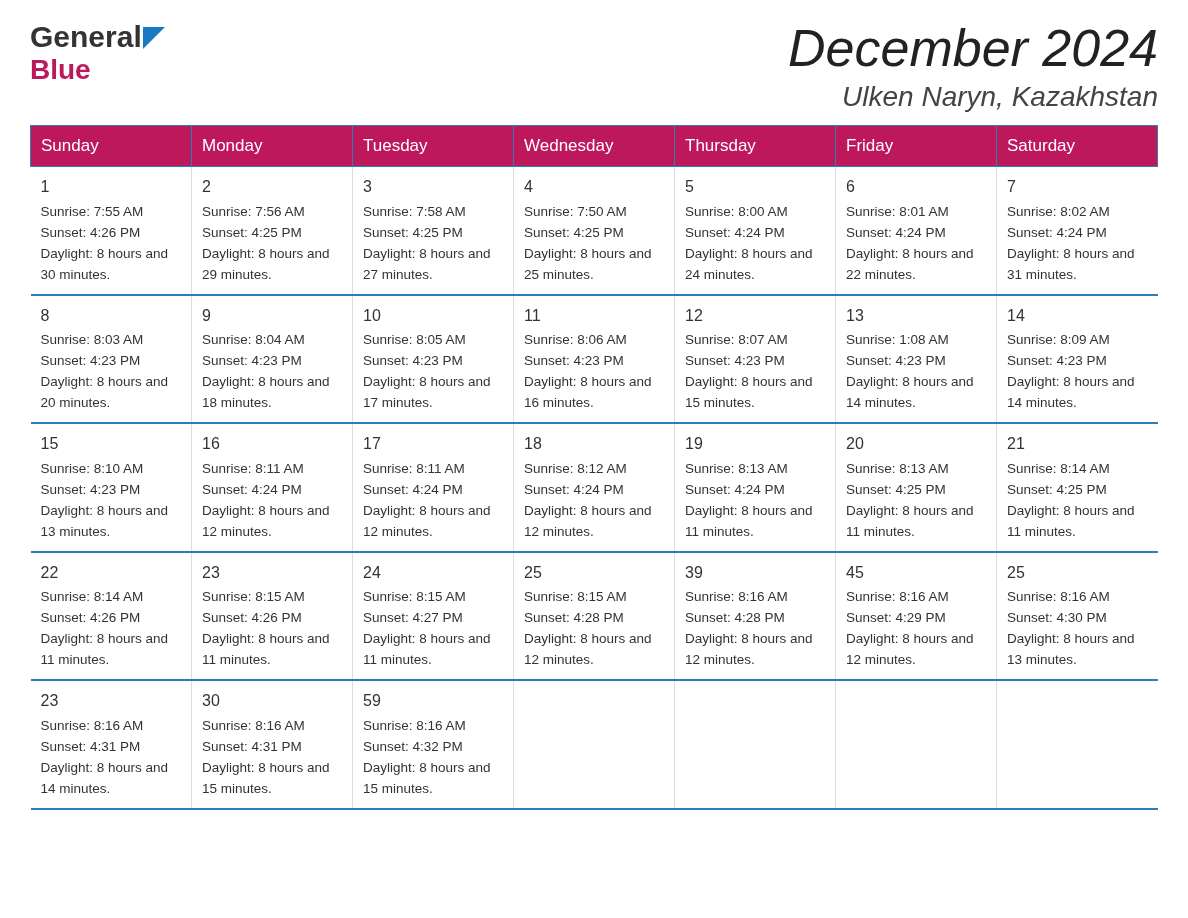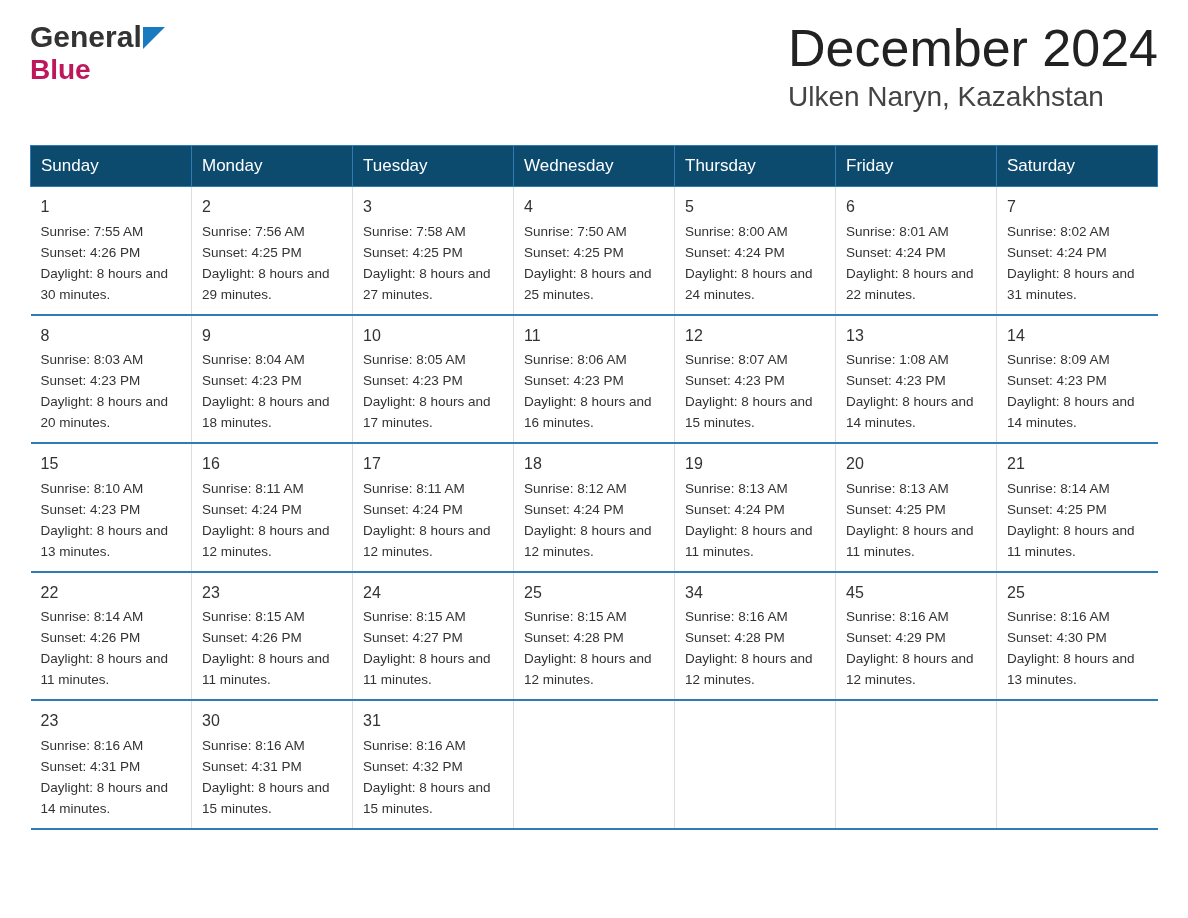--- a/index.html
+++ b/index.html
@@ -7,52 +7,54 @@
       font-family: Arial, sans-serif;
       background: #ffffff;
       width: 1188px;
       min-height: 918px;
       padding: 20px 30px;
     }
     .header {
       display: flex;
       justify-content: space-between;
       align-items: flex-start;
-      margin-bottom: 32px;
+      margin-bottom: 12px;
     }
     .logo {
       display: flex;
       flex-direction: column;
       align-items: flex-start;
     }
     .logo-blue {
       color: #be185d;
       font-size: 28px;
       font-weight: bold;
     }
     .title-section {
+      text-align: right;
+      font-style: italic;
     }
     .month-title {
       font-size: 52px;
       font-weight: normal;
       color: #222;
       line-height: 1.1;
     }
     .location {
       font-size: 28px;
       color: #444;
       margin-top: 4px;
     }
     table {
       width: 100%;
       border-collapse: collapse;
       table-layout: fixed;
     }
     thead tr {
-      background-color: #0c4a6e;
+      background-color: #be185d;
     }
     thead th {
       color: white;
       font-size: 17px;
       font-weight: normal;
       padding: 10px 10px;
       text-align: left;
       border: 1px solid #2e7bb5;
     }
     tbody tr {
@@ -273,21 +275,21 @@
         <span>Sunset: 4:27 PM</span><br>
         <span>Daylight: 8 hours and 11 minutes.</span>
       </td>
         <td>
         <span class="day-number">25</span>
         <span>Sunrise: 8:15 AM</span><br>
         <span>Sunset: 4:28 PM</span><br>
         <span>Daylight: 8 hours and 12 minutes.</span>
       </td>
         <td>
-        <span class="day-number">34</span>
+        <span class="day-number">39</span>
         <span>Sunrise: 8:16 AM</span><br>
         <span>Sunset: 4:28 PM</span><br>
         <span>Daylight: 8 hours and 12 minutes.</span>
       </td>
         <td>
         <span class="day-number">45</span>
         <span>Sunrise: 8:16 AM</span><br>
         <span>Sunset: 4:29 PM</span><br>
         <span>Daylight: 8 hours and 12 minutes.</span>
       </td>
@@ -305,21 +307,21 @@
         <span>Sunset: 4:31 PM</span><br>
         <span>Daylight: 8 hours and 14 minutes.</span>
       </td>
         <td>
         <span class="day-number">30</span>
         <span>Sunrise: 8:16 AM</span><br>
         <span>Sunset: 4:31 PM</span><br>
         <span>Daylight: 8 hours and 15 minutes.</span>
       </td>
         <td>
-        <span class="day-number">31</span>
+        <span class="day-number">59</span>
         <span>Sunrise: 8:16 AM</span><br>
         <span>Sunset: 4:32 PM</span><br>
         <span>Daylight: 8 hours and 15 minutes.</span>
       </td>
         <td class="empty"></td>
         <td class="empty"></td>
         <td class="empty"></td>
         <td class="empty"></td>
       </tr>
     </tbody>

